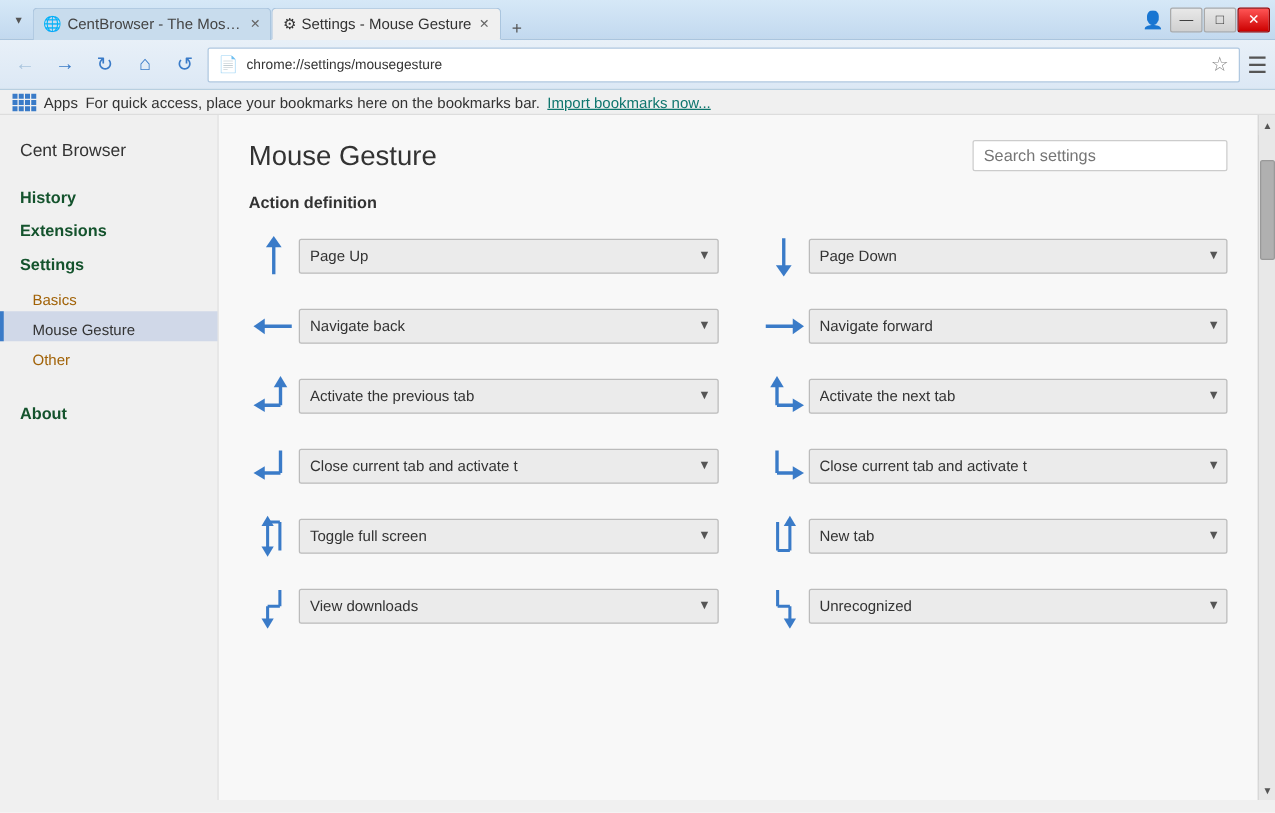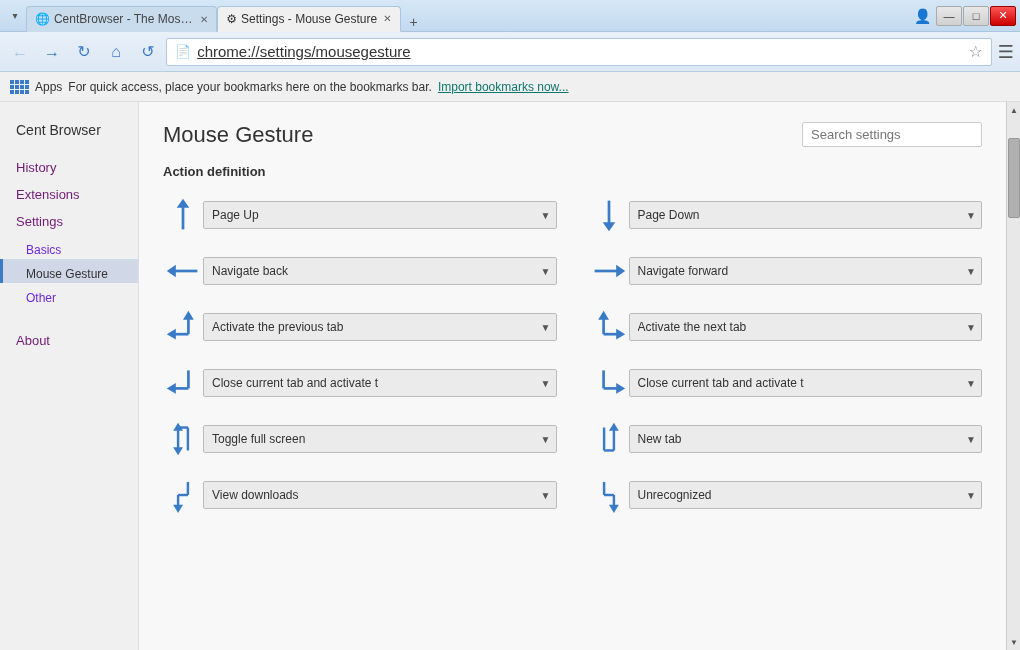--- a/index.html
+++ b/index.html
@@ -97,29 +97,29 @@
       height: 28px;
       background: white;
       border: 1px solid #b0c8e0;
       border-radius: 2px;
       display: flex;
       align-items: center;
       padding: 0 8px;
       gap: 6px;
     }
     .address-bar input {
-      border: none; outline: none; flex: 1; font-size: 15px; color: #333; background: transparent; text-decoration: underline;
+      border: none; outline: none; flex: 1; font-size: 11px; color: #333; background: transparent;
     }
     .star-btn { color: #888; font-size: 16px; cursor: pointer; }
     .menu-icon { color: #555; font-size: 18px; cursor: pointer; margin-left: 2px; }
 
     
     .bookmarks-bar {
       background: #f0f0f0;
-      height: 30px;
+      height: 20px;
       display: flex;
       align-items: center;
       padding: 0 10px;
       border-bottom: 1px solid #ddd;
       font-size: 12px;
       color: #333;
       gap: 6px;
     }
     .apps-icon { display: flex; align-items: center; gap: 2px; }
     .apps-grid { display: grid; grid-template-columns: repeat(4, 4px); gap: 1px; }
@@ -128,42 +128,43 @@
 
     
     .main-content {
       display: flex;
       height: calc(650px - 32px - 40px - 30px);
       background: #f0f0f0;
     }
 
     
     .sidebar {
-      width: 139px;
+      width: 175px;
       background: #f0f0f0;
       padding: 20px 0;
       border-right: 1px solid #ddd;
       flex-shrink: 0;
     }
     .sidebar-brand {
       padding: 0 16px 16px 16px;
       font-size: 14px;
       font-weight: 500;
       color: #333;
     }
     .sidebar-item {
       padding: 6px 16px;
       cursor: pointer;
-      color: #701a75;
+      color: #14532d;
       font-size: 13px;
+      font-weight: bold;
     }
     .sidebar-section-label {
       padding: 8px 16px 2px 26px;
       font-size: 12px;
-      color: #6d28d9;
+      color: #a16207;
       cursor: pointer;
     }
 
     
     .content-area {
       flex: 1;
       overflow-y: auto;
       padding: 20px 24px;
       background: #f8f8f8;
       position: relative;
@@ -179,21 +180,21 @@
       font-weight: 400;
       color: #333;
     }
     .search-box {
       display: flex;
       align-items: center;
       background: white;
       border: 1px solid #ccc;
       border-radius: 2px;
       padding: 4px 8px;
-      width: 180px;
+      width: 204px;
     }
     .search-box input {
       border: none; outline: none; font-size: 13px; width: 100%; color: #999; background: transparent;
     }
 
     .section-title {
       font-size: 13px;
       font-weight: 600;
       color: #333;
       margin-bottom: 16px;

